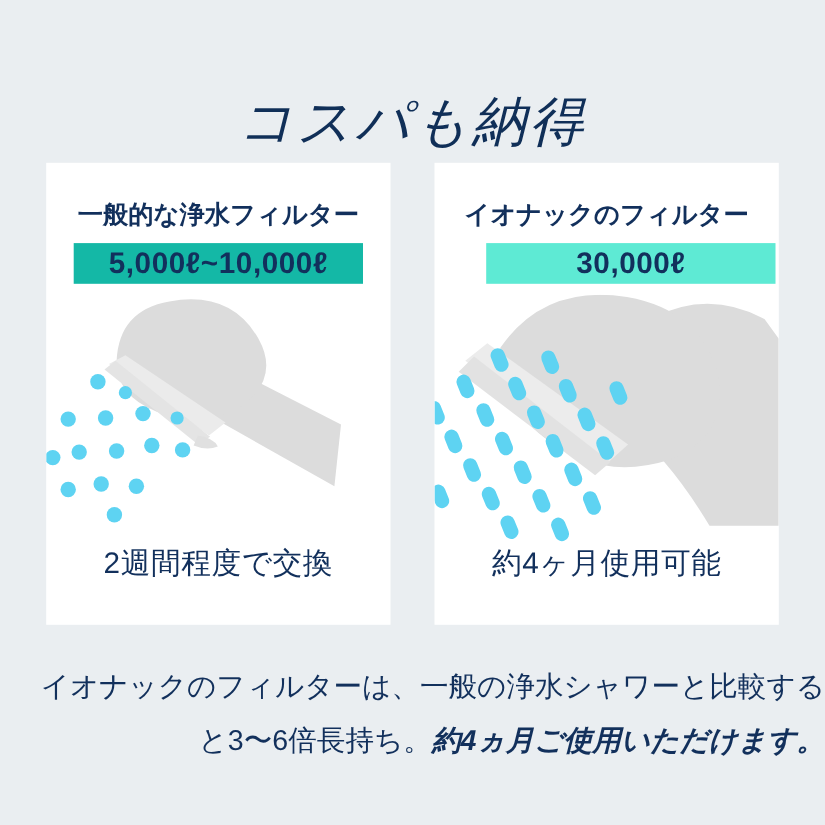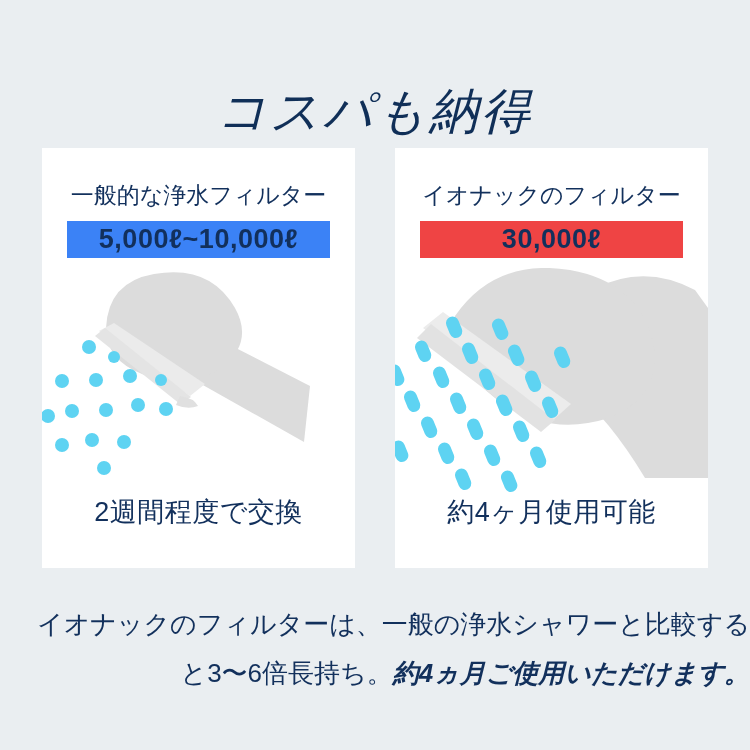--- a/index.html
+++ b/index.html
@@ -57,43 +57,43 @@
     overflow: hidden;
   }
 
   .card-title {
     position: absolute;
     top: 32px;
     left: 0;
     width: 100%;
     text-align: center;
     font-size: 23px;
-    font-weight: 400;
+    font-weight: 700;
     letter-spacing: 0px;
     color: #12305c;
     white-space: nowrap;
   }
 
   .card-banner {
     position: absolute;
     top: 73px;
     left: 25px;
     width: 263px;
     height: 37px;
     display: flex;
     align-items: center;
     justify-content: center;
     font-size: 27px;
     font-weight: 700;
     letter-spacing: 0.5px;
     color: #12305c;
     white-space: nowrap;
   }
-  .banner-gray { background: #3b82f6; }
-  .banner-cyan { background: #ef4444; }
+  .banner-gray { background: #14b8a6; }
+  .banner-cyan { background: #5eead4; margin-left: 22px; }
 
   .card-caption {
     position: absolute;
     bottom: 38px;
     left: 0;
     width: 100%;
     text-align: center;
     font-size: 27px;
     font-weight: 500;
     letter-spacing: 0.5px;

